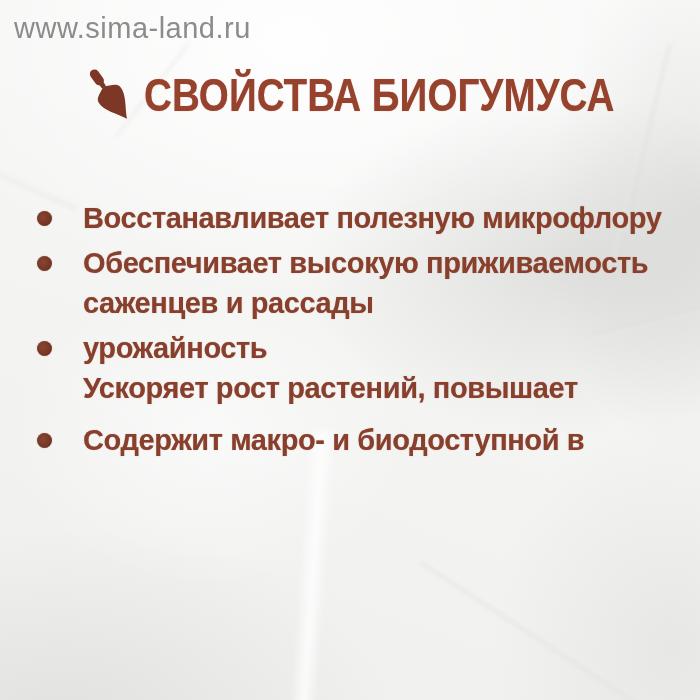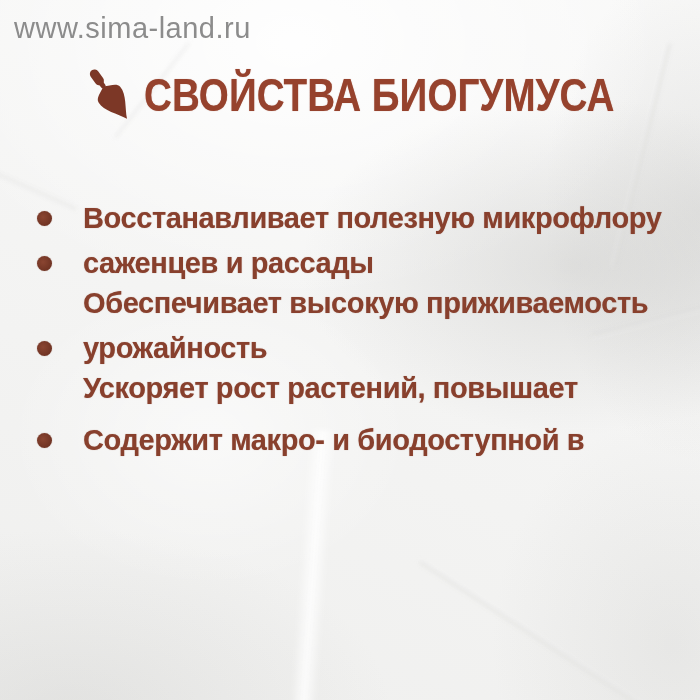--- a/index.html
+++ b/index.html
@@ -140,22 +140,22 @@
     <span class="title">СВОЙСТВА БИОГУМУСА</span>
   </div>
 
   <ul class="props">
     <li>
       <span class="dot"></span>
       <span class="line">Восстанавливает полезную микрофлору</span>
     </li>
     <li>
       <span class="dot"></span>
+      <span class="line">Обеспечивает высокую приживаемость</span>
       <span class="line">саженцев и рассады</span>
-      <span class="line">Обеспечивает высокую приживаемость</span>
     </li>
     <li>
       <span class="dot"></span>
       <span class="line">урожайность</span>
       <span class="line">Ускоряет рост растений, повышает</span>
     </li>
     <li class="last">
       <span class="dot"></span>
       <span class="line">Содержит макро- и биодоступной в</span>
     </li>

